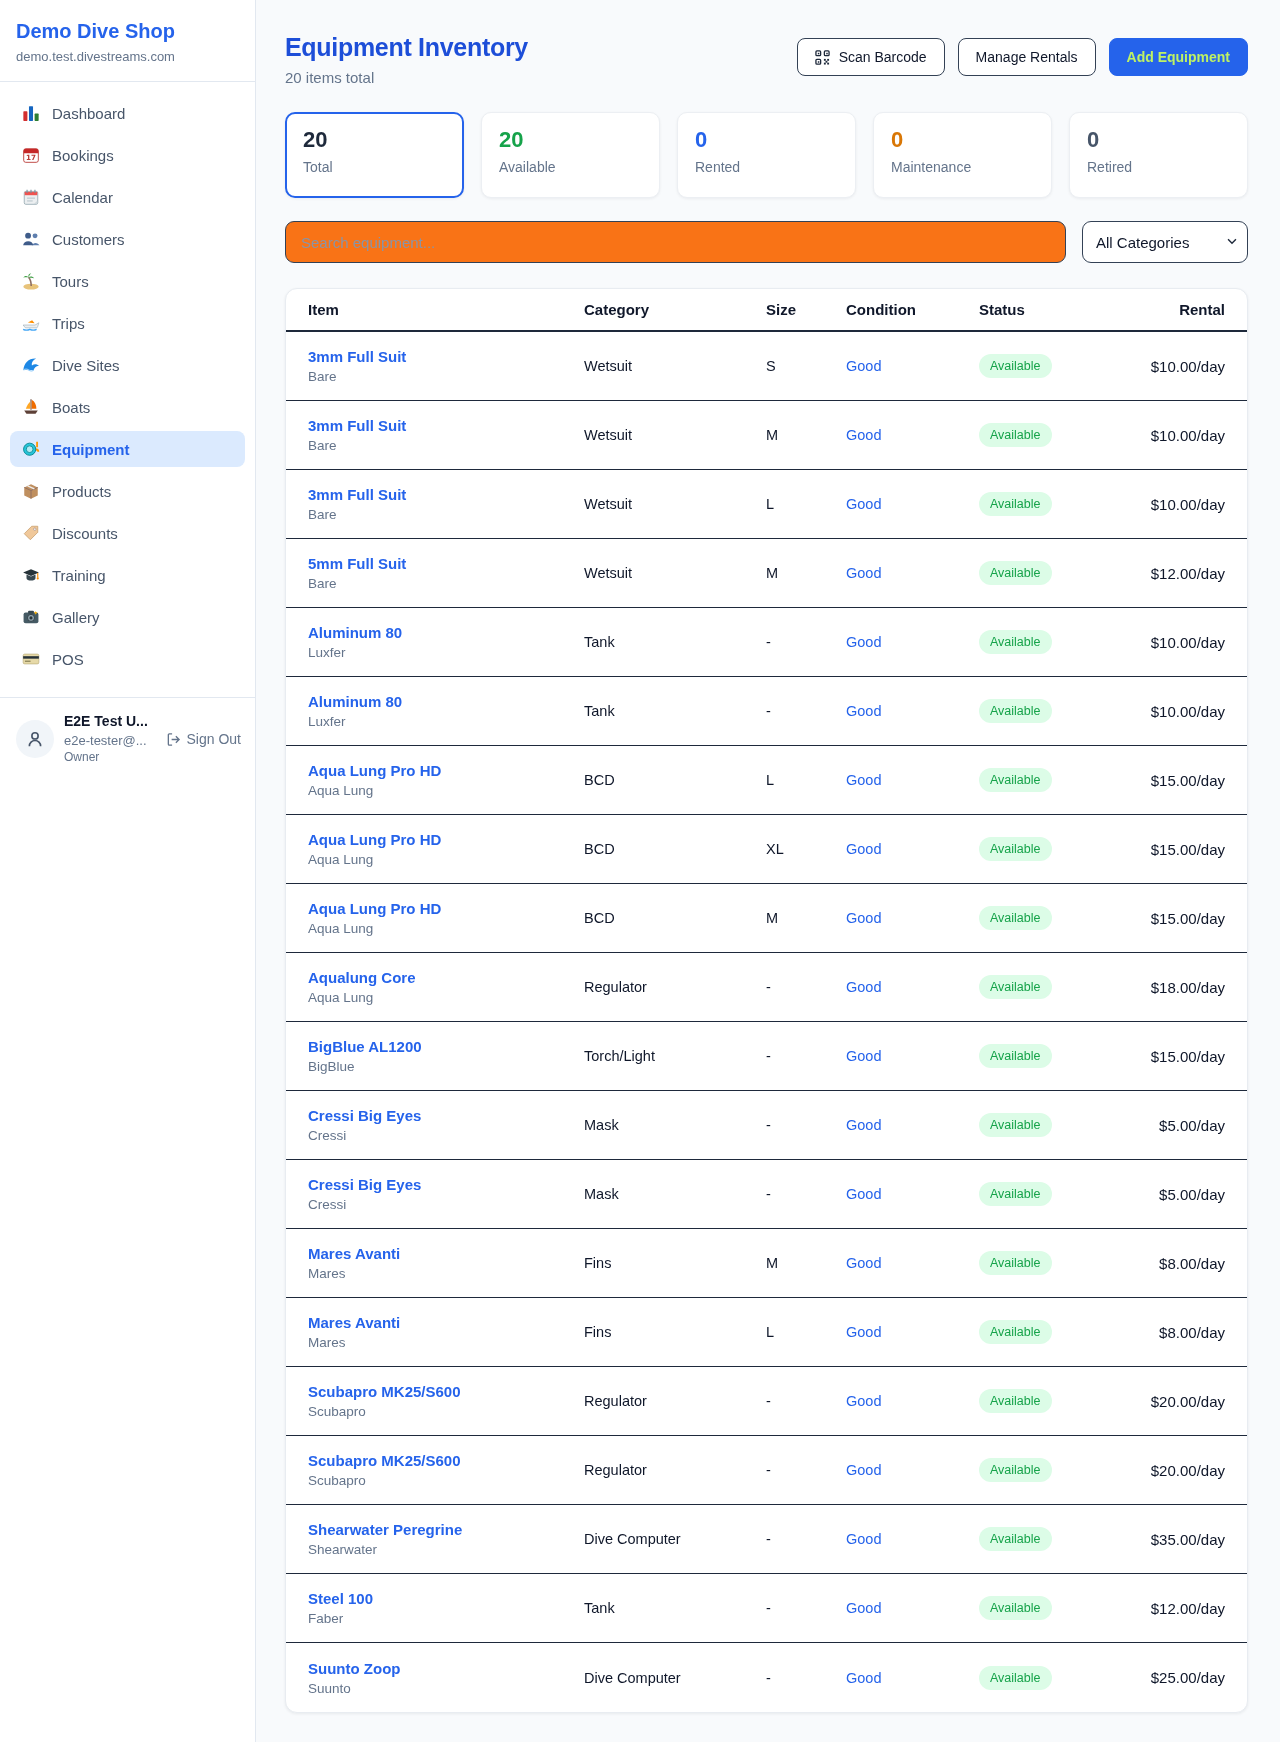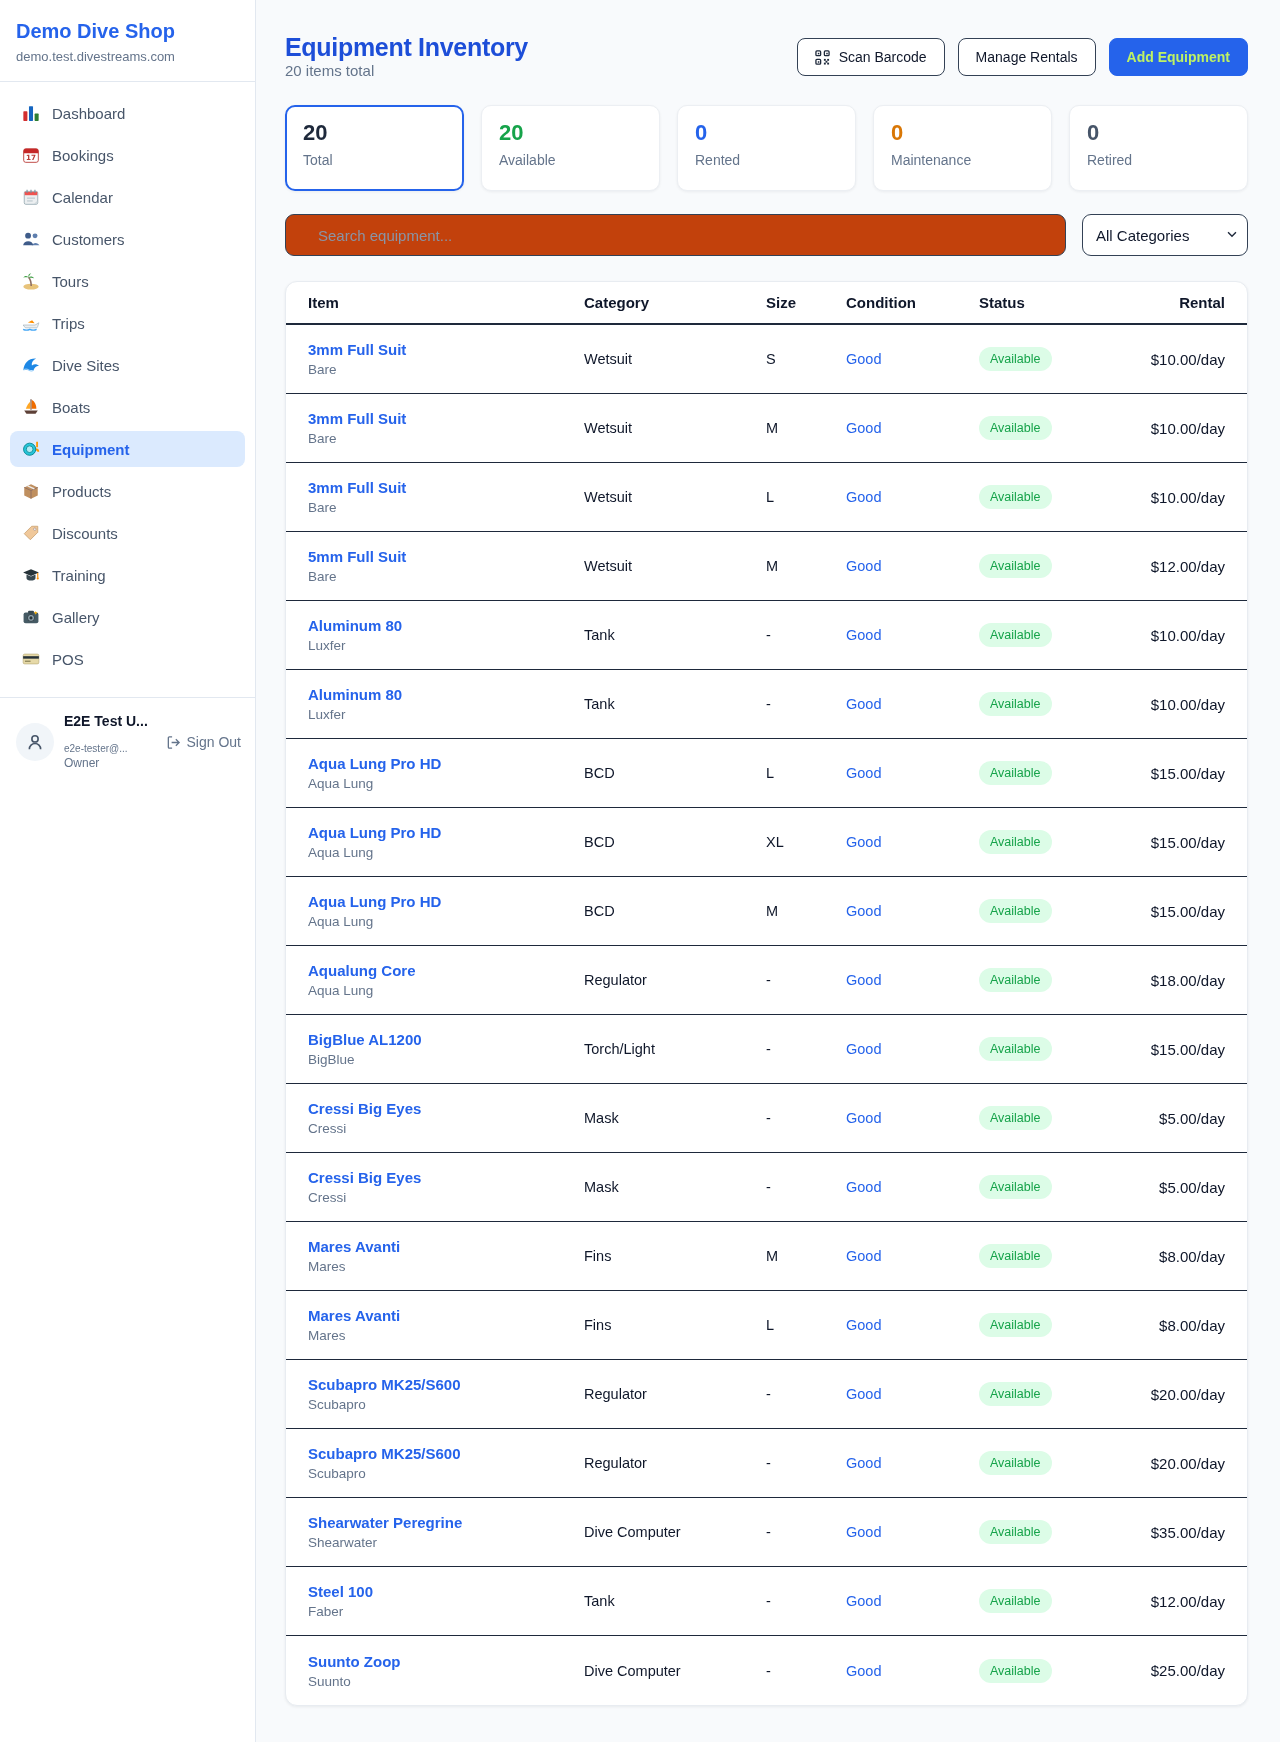--- a/index.html
+++ b/index.html
@@ -17,42 +17,42 @@
   .nav { padding:13px 10px 8px; }
   .nav-item { display:flex; align-items:center; gap:12px; padding:9px 12px; margin-bottom:6px; border-radius:8px; font-size:15px; color:#475569; font-weight:500; cursor:pointer; }
   .nav-item.active { background:#dbeafe; color:#2563eb; font-weight:600; }
   .nav-icon { width:18px; height:18px; flex:0 0 18px; display:inline-flex; }
   .nav-icon svg { width:18px; height:18px; }
   .user-panel { border-top:1px solid #e2e8f0; margin-top:6px; padding:15px 14px 15px 16px; display:flex; align-items:center; gap:10px; }
   .avatar { width:38px; height:38px; border-radius:50%; background:#f1f5f9; display:flex; align-items:center; justify-content:center; flex:0 0 38px; }
   .avatar svg { width:20px; height:20px; }
   .user-meta { flex:1; min-width:0; }
   .user-name { font-size:14px; font-weight:700; color:#0f172a; white-space:nowrap; }
-  .user-email { font-size:10px; color:#64748b; margin-top:14px; white-space:nowrap; }
+  .user-email { font-size:13px; color:#64748b; margin-top:4px; white-space:nowrap; }
   .user-role { font-size:12px; color:#64748b; margin-top:2px; }
   .signout { display:flex; align-items:flex-end; gap:6px; font-size:14px; color:#64748b; cursor:pointer; white-space:nowrap; }
   .signout svg { width:15px; height:15px; }
   
   .main { margin-left:256px; padding:33px 32px 0 29px; }
   .page-header { display:flex; justify-content:space-between; align-items:flex-start; }
   .page-title { font-size:25px; font-weight:700; color:#1d4ed8; letter-spacing:-.3px; }
-  .page-subtitle { font-size:15px; color:#64748b; margin-top:0; }
+  .page-subtitle { font-size:15px; color:#64748b; margin-top:7px; }
   .hdr-actions { display:flex; gap:13px; margin-top:5px; }
   .btn { height:38px; display:inline-flex; align-items:center; gap:9px; padding:0 17px; border-radius:8px; background:#fff; border:1px solid #334155; font-size:14px; font-weight:500; color:#0f172a; cursor:pointer; font-family:inherit; }
   .btn svg { width:15px; height:15px; }
   .btn.primary { background:#2563eb; border:1px solid #2563eb; color:#bef264; font-weight:700;justify-content:flex-end; }
   
   .stats { display:flex; gap:17px; margin-top:26px; }
   .stat-card { flex:1; background:#fff; border:1px solid #eceff3; border-radius:10px; padding:13px 17px; height:86px; box-shadow:0 1px 3px rgba(15,23,42,.06); cursor:pointer; }
   .stat-card.selected { border:2px solid #2563eb; padding:12px 16px; }
   .stat-value { font-size:22px; font-weight:700; line-height:1.25; }
   .stat-label { font-size:14px; color:#64748b; margin-top:5px; }
   
   .filter-row { display:flex; gap:16px; margin-top:23px; }
-  .search-input { flex:1; height:42px; border:1px solid #334155; border-radius:9px; padding:0 32px; font-size:15px; color:#0f172a; background:#c2410c; font-family:inherit; outline:none; }
+  .search-input { flex:1; height:42px; border:1px solid #334155; border-radius:9px; padding:0 15px; font-size:15px; color:#0f172a; background:#f97316; font-family:inherit; outline:none; }
   .search-input::placeholder { color:#8a94a6; }
   .select-wrap { position:relative; width:166px; flex:0 0 166px; }
   .select-wrap select { width:100%; height:42px; border:1px solid #334155; border-radius:9px; background:#fff; font-size:15px; color:#0f172a; padding:0 28px 0 13px; font-family:inherit; -webkit-appearance:none; appearance:none; cursor:pointer; }
   .select-chevron { position:absolute; right:9px; top:13px; pointer-events:none; }
   
   .table-card { margin-top:25px; margin-bottom:31px; background:#fff; border:1px solid #e8ecf1; border-radius:12px; box-shadow:0 1px 3px rgba(15,23,42,.07); overflow:hidden; }
   .thead, .trow { display:grid; grid-template-columns:276px 182px 80px 133px 170px 1fr; padding:0 22px; align-items:center; }
   .thead { height:43px; font-size:15px; font-weight:700; color:#0f172a; border-bottom:2px solid #1e293b; }
   .thead .right { text-align:right; }
   .trow { height:69px; border-bottom:1px solid #1e293b; }

